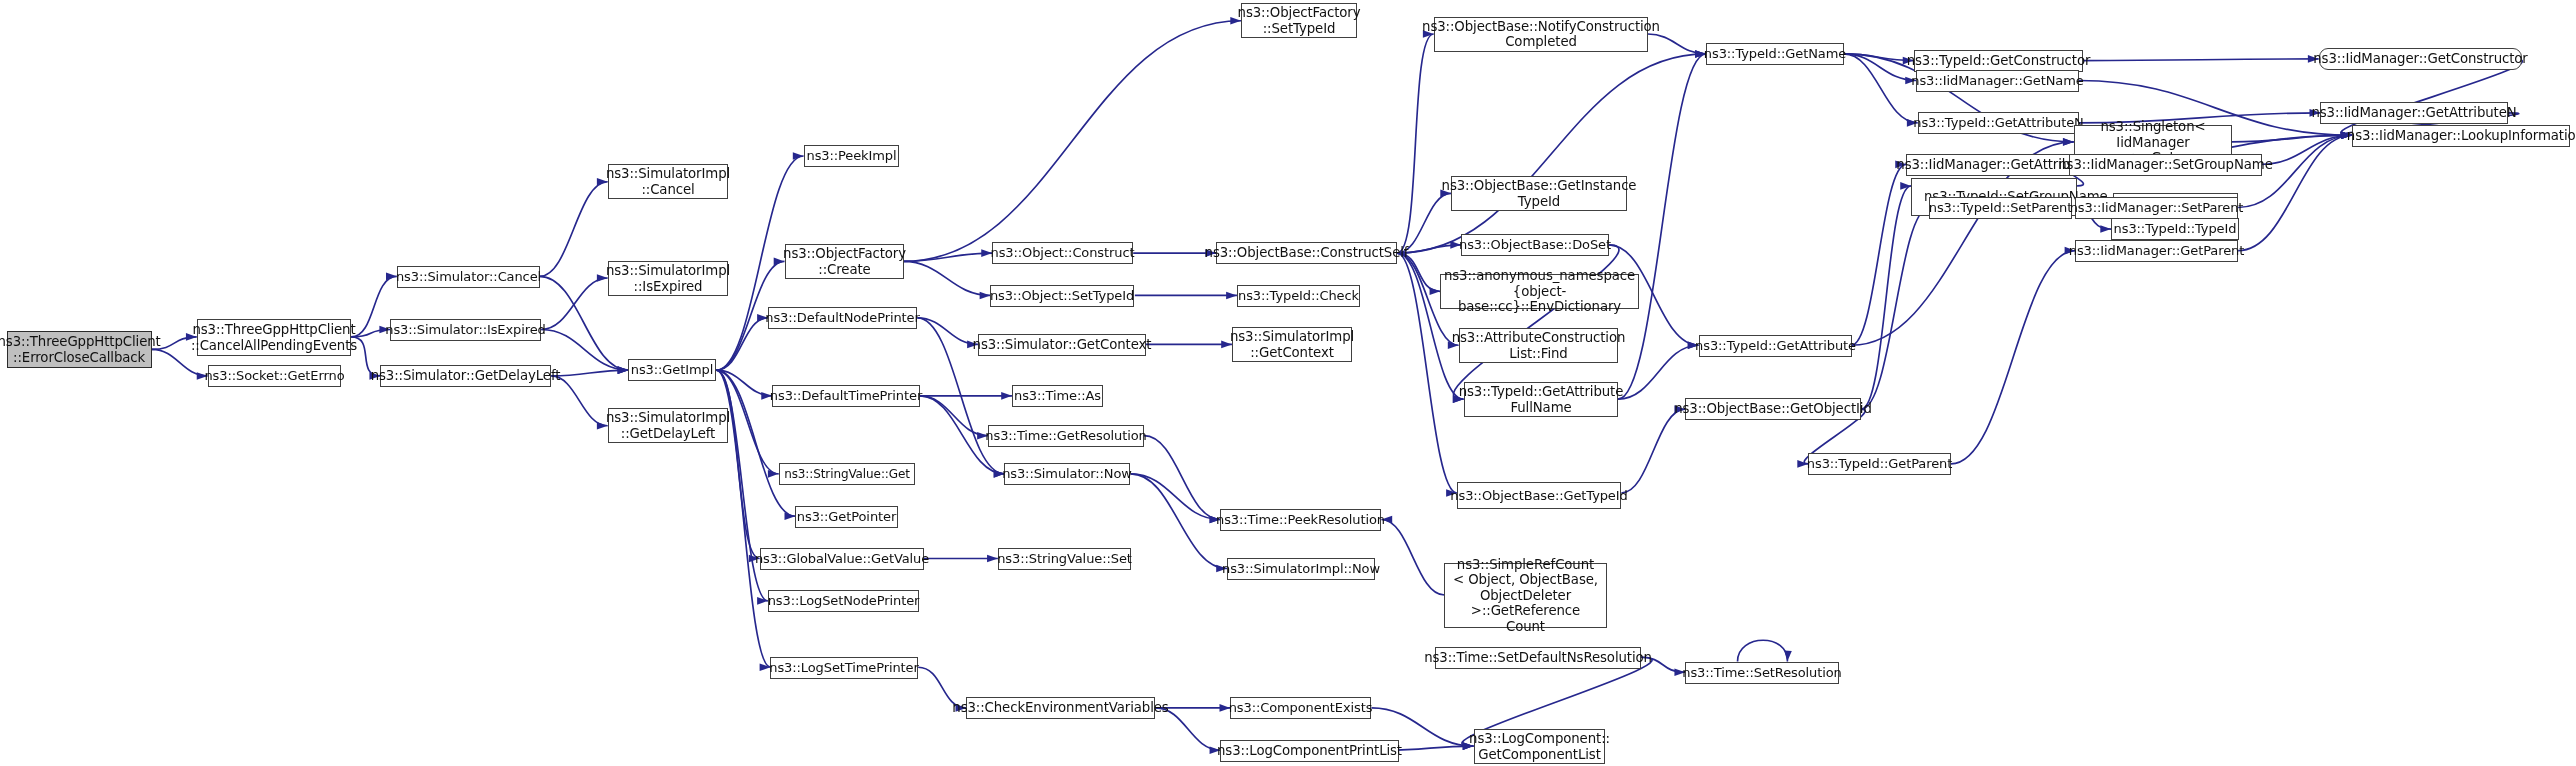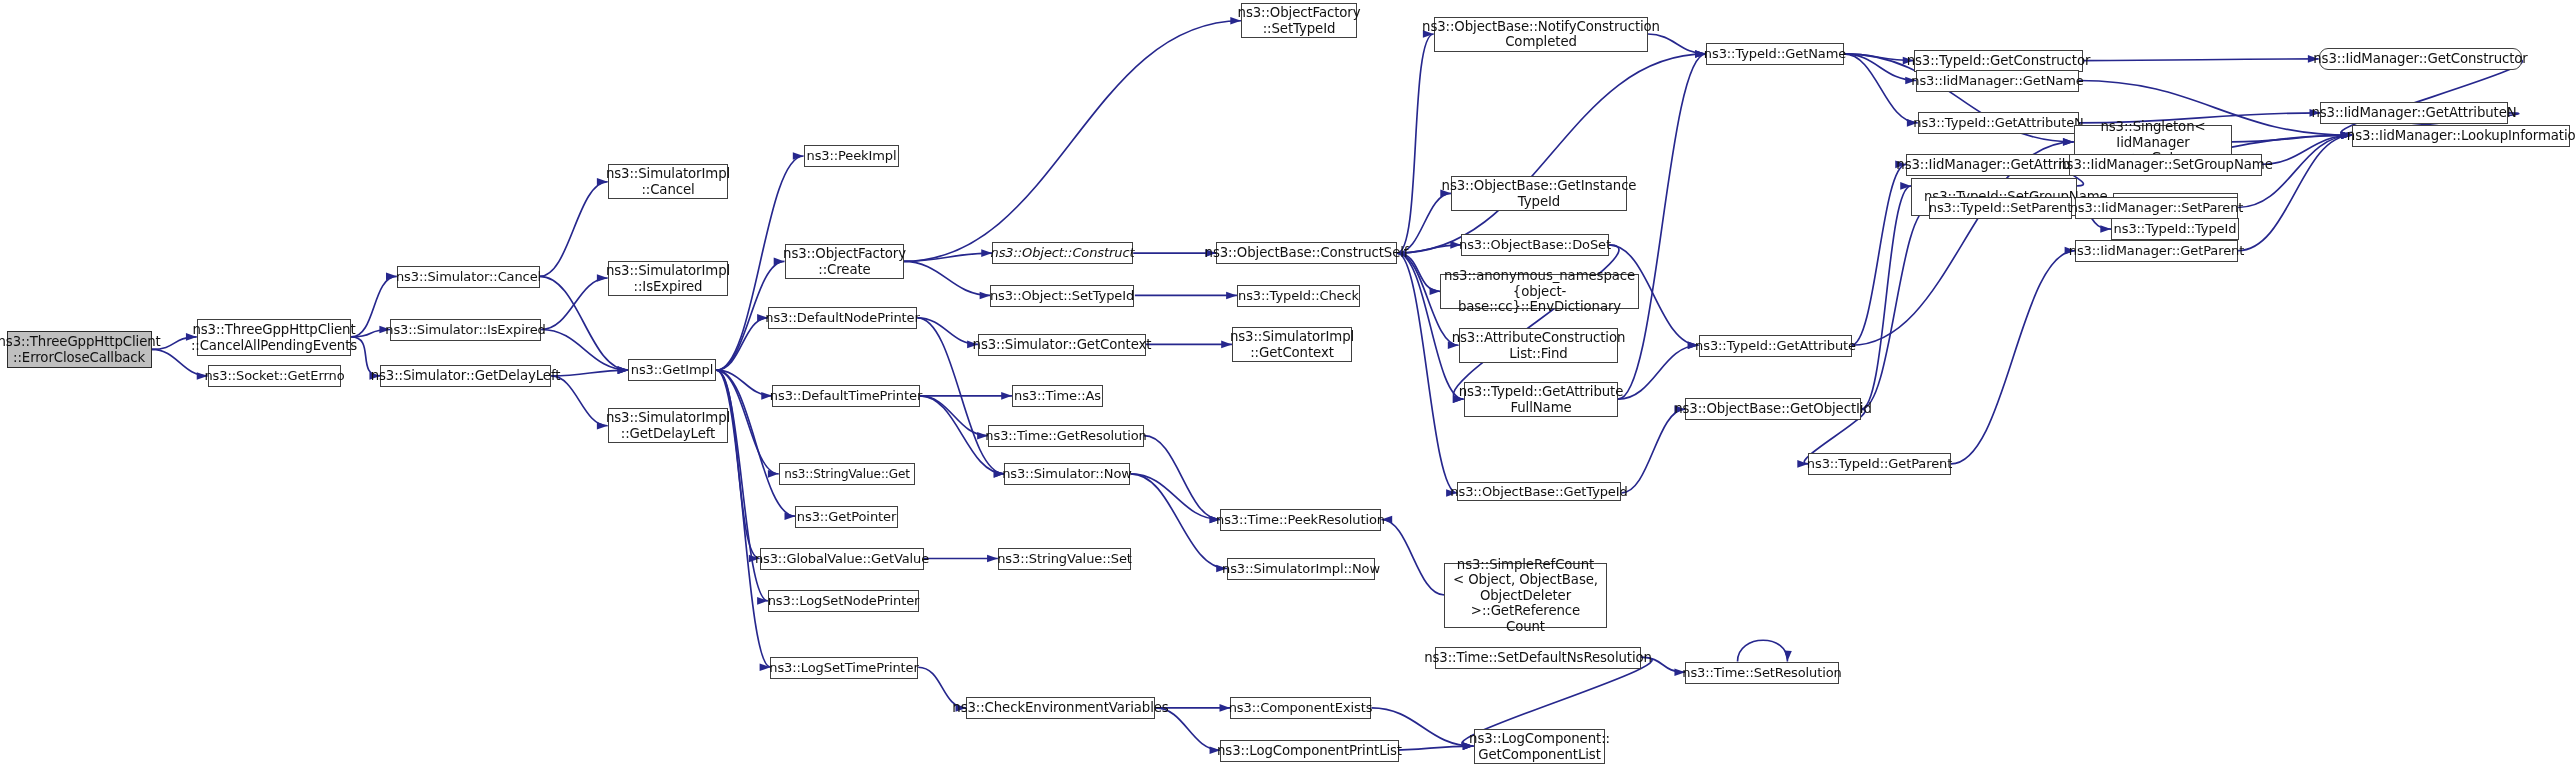--- a/index.html
+++ b/index.html
@@ -243,21 +243,21 @@
 ::Create</div>
       <div class="node" style="left: 768px; top: 307px; width: 149px; height: 21.6px; font-size: 13px;">ns3::DefaultNodePrinter</div>
       <div class="node" style="left: 772px; top: 385px; width: 148px; height: 21.6px; font-size: 13px;">ns3::DefaultTimePrinter</div>
       <div class="node" style="left: 779px; top: 463px; width: 136px; height: 21.6px; font-size: 12px;">ns3::StringValue::Get</div>
       <div class="node" style="left: 795px; top: 506px; width: 103px; height: 21.6px; font-size: 13px;">ns3::GetPointer</div>
       <div class="node" style="left: 760px; top: 548px; width: 164px; height: 21.6px; font-size: 13px;">ns3::GlobalValue::GetValue</div>
       <div class="node" style="left: 768px; top: 590px; width: 151px; height: 21.6px; font-size: 13px;">ns3::LogSetNodePrinter</div>
       <div class="node" style="left: 770px; top: 657px; width: 148px; height: 21.6px; font-size: 13px;">ns3::LogSetTimePrinter</div>
       <div class="node" style="left: 1241px; top: 3.3px; width: 116px; height: 35px;">ns3::ObjectFactory
 ::SetTypeId</div>
-      <div class="node" style="left: 992px; top: 242px; width: 141px; height: 21.6px; font-size: 13px; font-style: italic;">ns3::Object::Construct</div>
+      <div class="node" style="left: 992px; top: 242px; width: 141px; height: 21.6px; font-size: 13px;">ns3::Object::Construct</div>
       <div class="node" style="left: 990px; top: 285px; width: 144px; height: 21.6px; font-size: 13px;">ns3::Object::SetTypeId</div>
       <div class="node" style="left: 978px; top: 334px; width: 168px; height: 21.6px;">ns3::Simulator::GetContext</div>
       <div class="node" style="left: 1012px; top: 385px; width: 91px; height: 21.6px; font-size: 13px;">ns3::Time::As</div>
       <div class="node" style="left: 988px; top: 425px; width: 156px; height: 21.6px; font-size: 13px;">ns3::Time::GetResolution</div>
       <div class="node" style="left: 1004px; top: 463px; width: 126px; height: 21.6px; font-size: 13px;">ns3::Simulator::Now</div>
       <div class="node" style="left: 998px; top: 548px; width: 133px; height: 21.6px; font-size: 13px;">ns3::StringValue::Set</div>
       <div class="node" style="left: 966px; top: 697px; width: 189px; height: 21.6px;">ns3::CheckEnvironmentVariables</div>
       <div class="node" style="left: 1216px; top: 242px; width: 181px; height: 21.6px;">ns3::ObjectBase::ConstructSelf</div>
       <div class="node" style="left: 1237px; top: 285px; width: 123px; height: 21.6px; font-size: 13px;">ns3::TypeId::Check</div>
       <div class="node" style="left: 1232px; top: 327px; width: 120px; height: 35px;">ns3::SimulatorImpl
@@ -270,21 +270,21 @@
 Completed</div>
       <div class="node" style="left: 1451px; top: 176px; width: 176px; height: 35px;">ns3::ObjectBase::GetInstance
 TypeId</div>
       <div class="node" style="left: 1461px; top: 234px; width: 148px; height: 21.6px; font-size: 13px;">ns3::ObjectBase::DoSet</div>
       <div class="node" style="left: 1440px; top: 274px; width: 199px; height: 35px;">ns3::anonymous_namespace
 {object-base::cc}::EnvDictionary</div>
       <div class="node" style="left: 1459px; top: 328px; width: 159px; height: 35px;">ns3::AttributeConstruction
 List::Find</div>
       <div class="node" style="left: 1464px; top: 382px; width: 154px; height: 35px;">ns3::TypeId::GetAttribute
 FullName</div>
-      <div class="node" style="left: 1457px; top: 482px; width: 164px; height: 19px; font-size: 13px;">ns3::ObjectBase::GetTypeId</div>
+      <div class="node" style="left: 1457px; top: 482px; width: 164px; height: 27px; font-size: 13px;">ns3::ObjectBase::GetTypeId</div>
       <div class="node" style="left: 1444px; top: 563px; width: 163px; height: 65px;">ns3::SimpleRefCount
 &lt; Object, ObjectBase,
 ObjectDeleter &gt;::GetReference
 Count</div>
       <div class="node" style="left: 1435px; top: 647px; width: 206px; height: 21.6px;">ns3::Time::SetDefaultNsResolution</div>
       <div class="node" style="left: 1474px; top: 729px; width: 131px; height: 35px;">ns3::LogComponent::
 GetComponentList</div>
       <div class="node" style="left: 1706px; top: 43px; width: 138px; height: 21.6px; font-size: 13px;">ns3::TypeId::GetName</div>
       <div class="node" style="left: 1699px; top: 335px; width: 153px; height: 21.6px; font-size: 13px;">ns3::TypeId::GetAttribute</div>
       <div class="node" style="left: 1685px; top: 398px; width: 176px; height: 21.6px;">ns3::ObjectBase::GetObjectIid</div>

